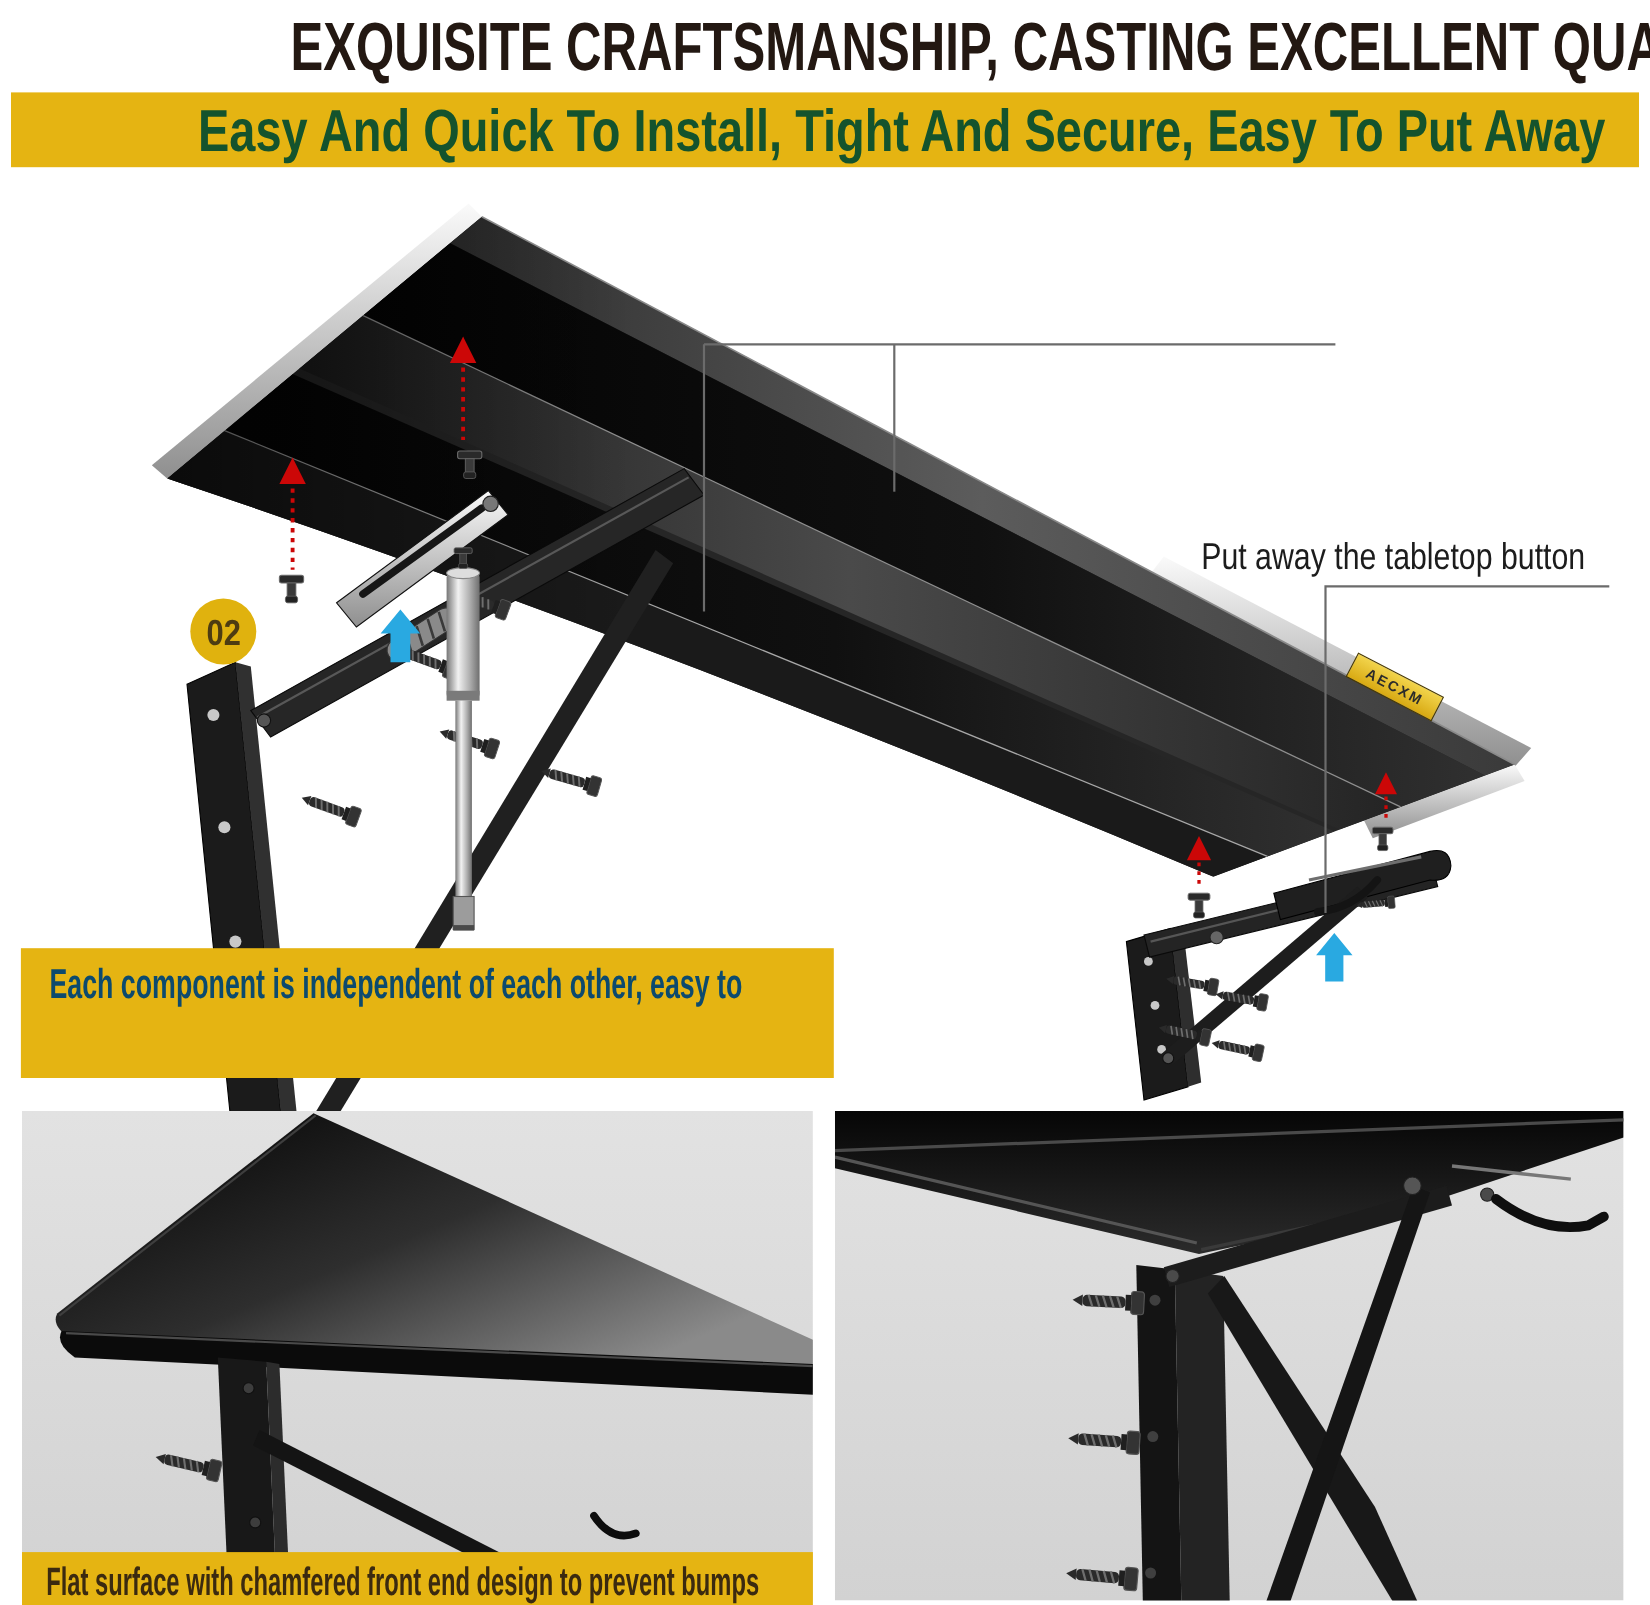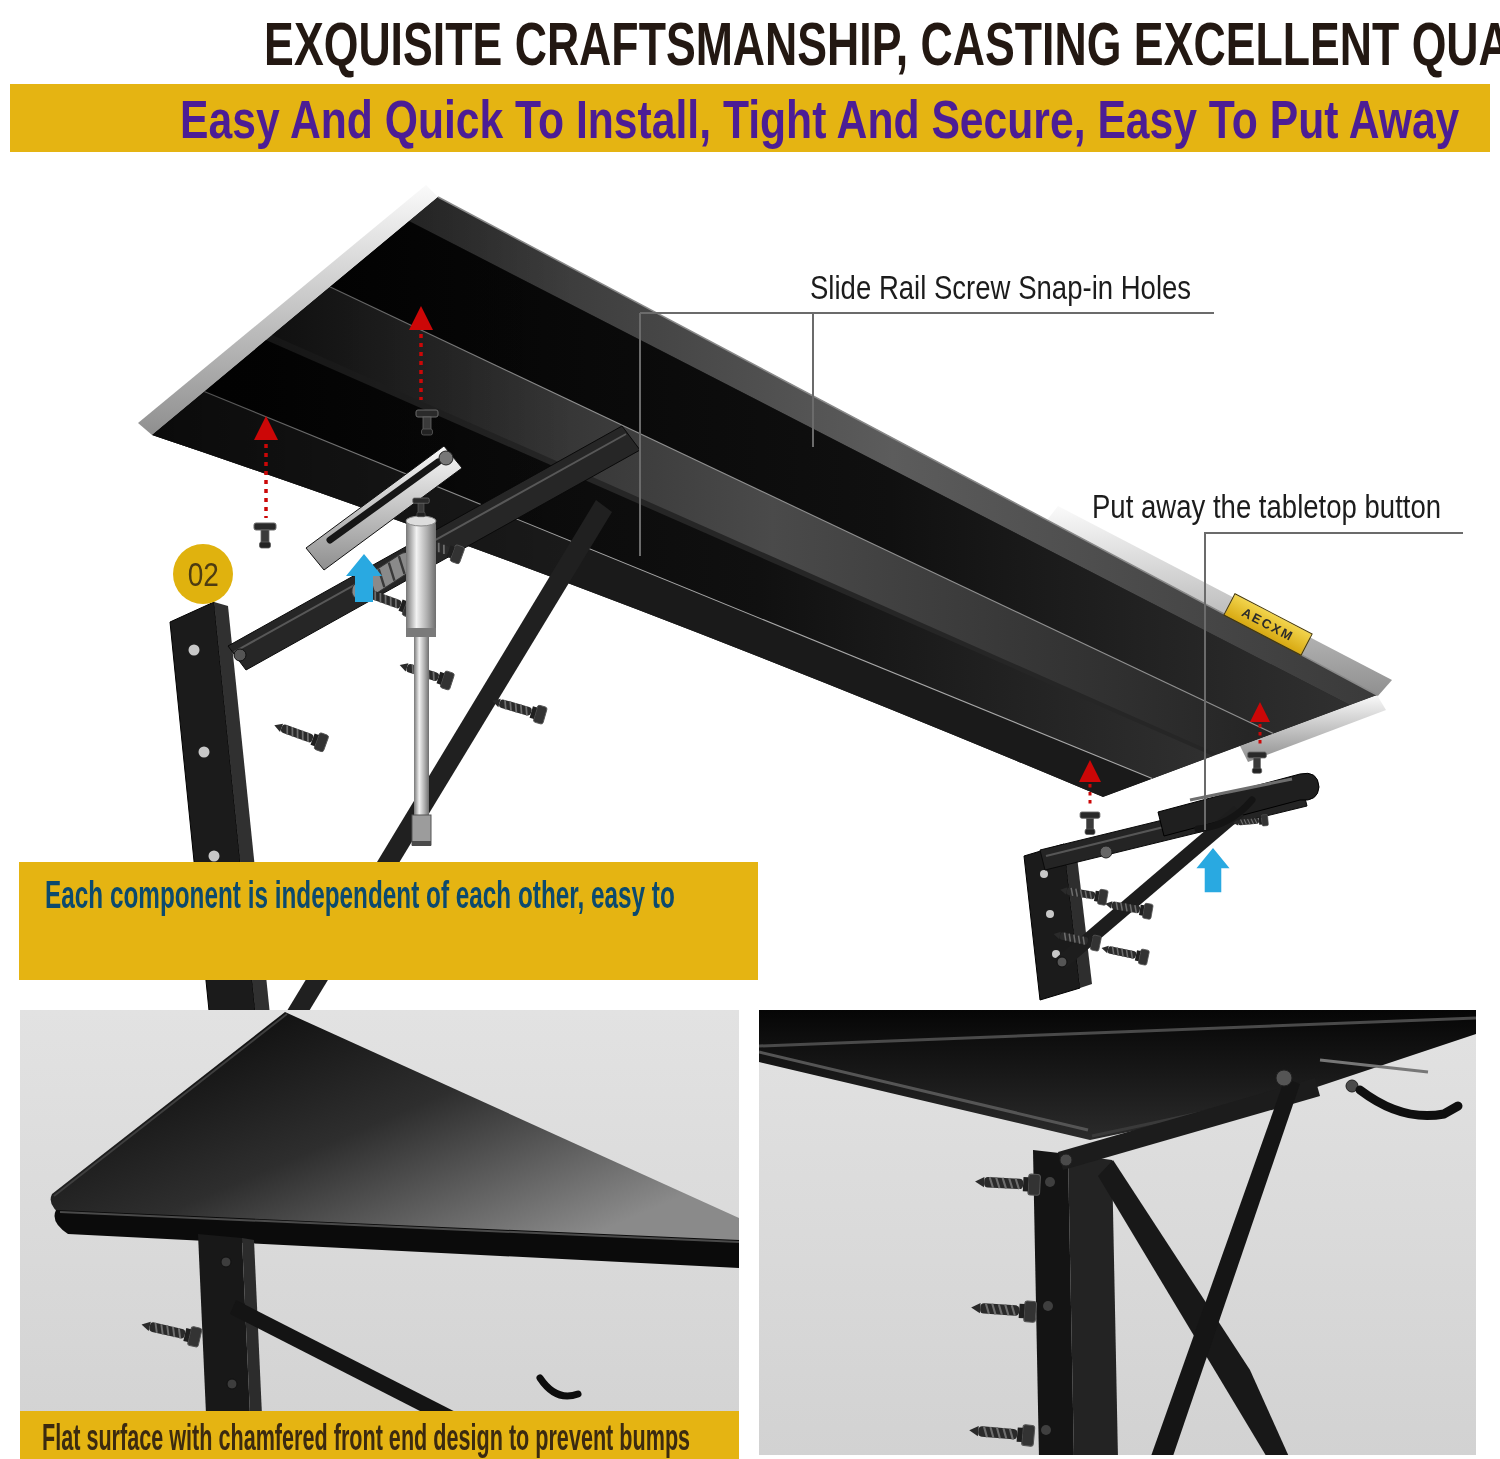--- a/index.html
+++ b/index.html
@@ -11,26 +11,26 @@
   #stage{position:relative;width:1500px;height:1459px;background:#fff;overflow:hidden;
          font-family:"Liberation Sans","DejaVu Sans",sans-serif;}
   #art{position:absolute;left:0;top:0;}
   .abs{position:absolute;white-space:nowrap;}
   .cond{display:inline-block;transform-origin:left center;}
   .center-wrap{left:0;width:1500px;text-align:center;}
   .center-wrap .cond{transform-origin:center center;}
   .title{top:0px;height:84px;line-height:88px;font-size:62px;font-weight:bold;color:var(--text_dark);}
   .title .cond{transform:scaleX(.72);letter-spacing:0px;}
   .banner{left:10px;top:84px;width:1480px;height:68px;background:var(--accent_yellow);
-          text-align:center;line-height:70px;font-size:54px;font-weight:bold;color:#4c1d95;}
+          text-align:center;line-height:70px;font-size:54px;font-weight:bold;color:#14532d;}
   .banner .cond{transform:scaleX(.79);transform-origin:center center;}
   .callout{font-size:34px;color:var(--callout_text);}
   .callout .cond{transform:scaleX(.81);}
   .badge{left:173px;top:544px;width:60px;height:60px;border-radius:50%;background:var(--badge_yellow);
-         text-align:center;line-height:62px;font-size:33px;font-weight:normal;color:#4D3C12;}
+         text-align:center;line-height:62px;font-size:33px;font-weight:bold;color:#4D3C12;}
   .badge .cond{transform:scaleX(.85);transform-origin:center center;}
   .brand-tag{left:1224px;top:612px;width:86px;height:23px;transform:rotate(27.5deg);
              background:linear-gradient(180deg,#F2D44C,#D8A912);border:1px solid #4A3A00;
              text-align:center;line-height:23px;font-size:13px;font-weight:bold;letter-spacing:2px;color:#2B2B2B;}
   .note-box{left:19px;top:862px;width:739px;height:118px;background:var(--accent_yellow);
             padding:0;box-sizing:border-box;}
   .note-line{position:absolute;left:26px;white-space:nowrap;font-size:38px;font-weight:bold;color:#0c4a6e;}
   .note-line .cond{transform:scaleX(.64);}
   .caption-bar{top:1367px;height:88px;background:var(--accent_yellow);box-sizing:border-box;}
   .caption-line{position:absolute;white-space:nowrap;font-size:36px;font-weight:bold;color:var(--caption_text);}
@@ -278,23 +278,20 @@
   </svg>
 
   <div class="abs center-wrap title">
     <span class="cond">EXQUISITE CRAFTSMANSHIP, CASTING EXCELLENT QUALITY!</span>
   </div>
 
   <div class="abs banner">
     <span class="cond">Easy And Quick To Install, Tight And Secure, Easy To Put Away</span>
   </div>
 
-  <div class="abs callout" style="left:810px;top:268px;">
-    <span class="cond">Slide Rail Screw Snap-in Holes</span>
-  </div>
 
   <div class="abs callout" style="left:1092px;top:487px;">
     <span class="cond">Put away the tabletop button</span>
   </div>
 
   <div class="abs badge">
     <span class="cond">02</span>
   </div>
 
   <div class="abs brand-tag">

